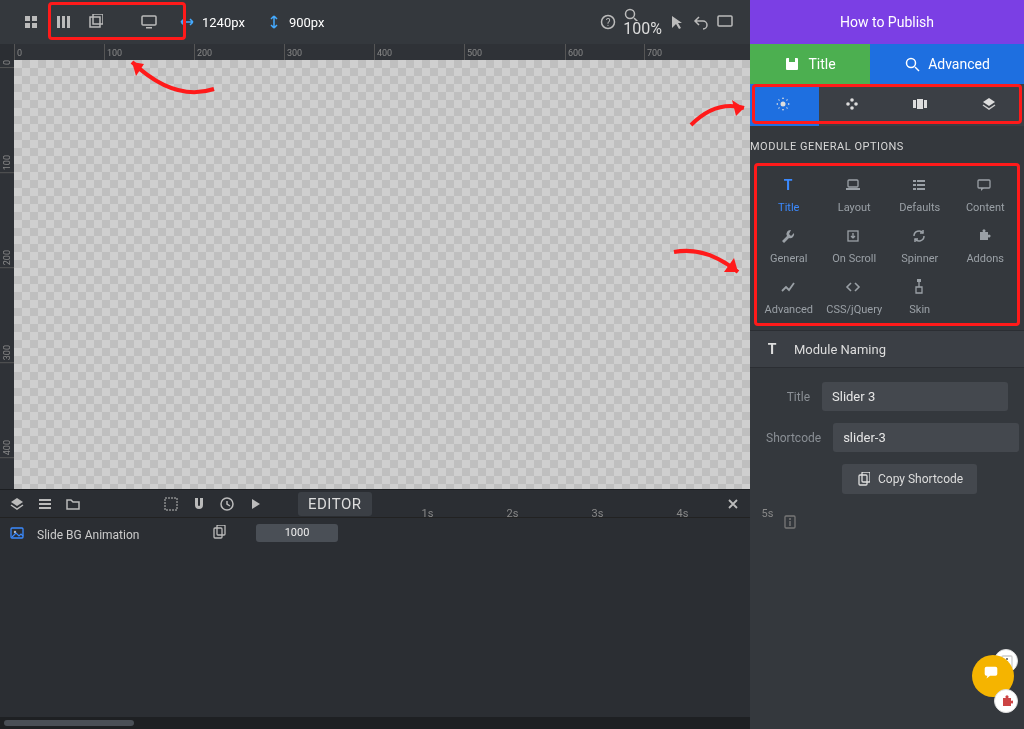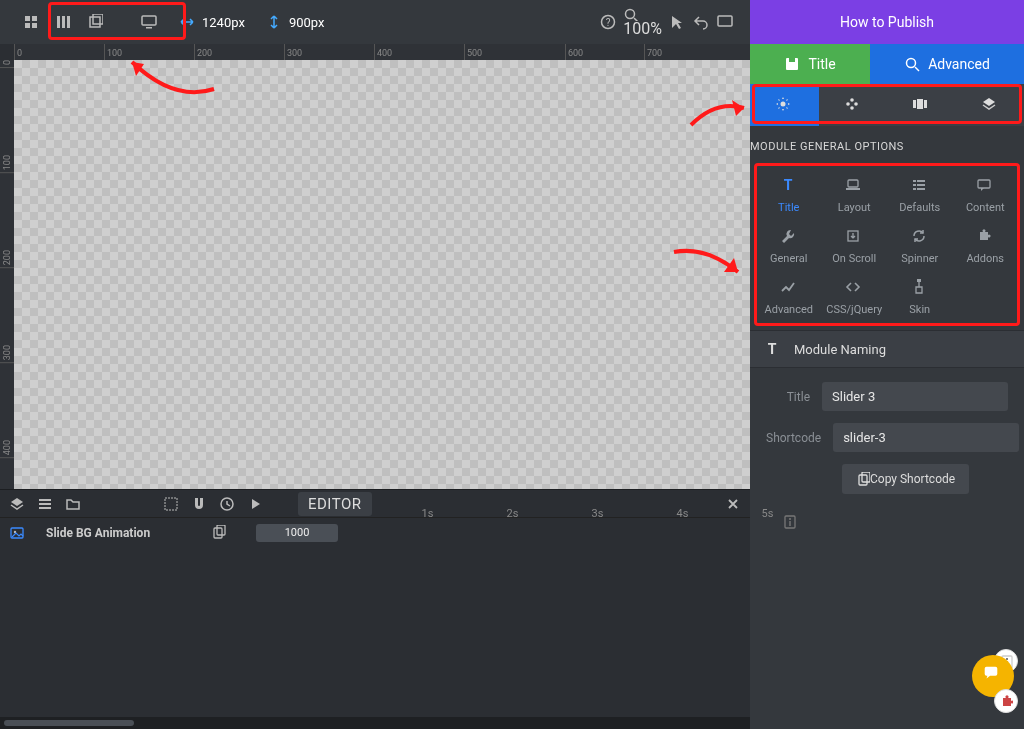--- a/index.html
+++ b/index.html
@@ -37,21 +37,21 @@
   
   .arrow { position: absolute; z-index: 60; pointer-events: none; }
 
   
   .timeline-bar { height: 28px; background: #2b2e33; border-top: 1px solid #1c1e21; display: flex; align-items: center; padding: 0 8px; gap: 10px; font-size: 11px; color: #aaa; }
   .timeline-bar .editor-pill { background: #3b3f45; color: #ddd; padding: 3px 10px; border-radius: 3px; font-size: 15px; letter-spacing: 0.5px; }
   .timeline-bar .timeticks { flex: 1; display: flex; align-items: center; position: relative; height: 100%; margin-top: 21px; }
   .timeline-bar .tt { position: absolute; font-size: 11px; color: #888; top: 6px; }
   .timeline-bar .close { margin-left: auto; }
   .timeline-track { height: 30px; background: #2b2e33; display: flex; align-items: center; padding: 0 8px; gap: 8px; font-size: 12px; color: #ccc; border-top: 1px solid #222; }
-  .timeline-track .trackname { flex: 0 0 220px; display: flex; align-items: center; gap: 20px; font-weight: bold; }
+  .timeline-track .trackname { flex: 0 0 220px; display: flex; align-items: flex-end; gap: 11px; }
   .timeline-track .bar { height: 18px; background: #4a4f56; border-radius: 3px; width: 82px; margin-left: 20px; display: flex; align-items: center; justify-content: center; font-size: 11px; color: #eee; }
   .timeline-rest { flex: 0 0 170px; background: #2b2e33; }
   .bottom-scroll { height: 12px; background: #1e2023; position: relative; }
   .bottom-scroll .thumb { position: absolute; left: 4px; top: 3px; height: 6px; width: 130px; background: #4a4f56; border-radius: 3px; }
 
   
   .how-to { height: 44px; background: #7b3fe4; color: #fff; display: flex; align-items: center; justify-content: center; font-size: 14px; }
   .save-row { height: 40px; display: flex; }
   .save-row .save { flex: 0 0 120px; background: #4caf50; color: #fff; display: flex; align-items: center; justify-content: center; gap: 8px; font-size: 14px; }
   .save-row .preview { flex: 1; background: #1e6fe0; color: #fff; display: flex; align-items: center; justify-content: center; gap: 8px; font-size: 14px; }
@@ -62,21 +62,21 @@
   .section-title { font-size: 11px; letter-spacing: 0.5px; color: #d8d8d8; padding: 14px 0 10px; }
   .opts-grid { display: grid; grid-template-columns: repeat(4, 1fr); gap: 2px 0; padding: 6px 6px 10px; position: relative; }
   .opt { display: flex; flex-direction: column; align-items: center; justify-content: center; gap: 6px; padding: 8px 0 4px; font-size: 11px; color: #9aa0a6; cursor: pointer; }
   .opt.active { color: #3b8aff; }
   .opt svg { fill: currentColor; width: 18px; height: 18px; }
   .subsection { background: #3b3f45; height: 38px; display: flex; align-items: center; gap: 14px; padding: 0 14px; font-size: 13px; color: #ddd; border-top: 1px solid #2b2e33; border-bottom: 1px solid #2b2e33; }
   .form-area { padding: 14px 16px; display: flex; flex-direction: column; gap: 12px; }
   .form-row { display: flex; align-items: center; gap: 12px; }
   .form-row label { width: 64px; text-align: right; font-size: 12px; color: #8a8f95; }
   .form-row input { flex: 1; background: #44484e; border: none; color: #e6e6e6; padding: 7px 10px; font-size: 13px; border-radius: 3px; }
-  .copy-btn { background: #44484e; color: #ddd; padding: 8px 14px; border-radius: 3px; font-size: 12px; display: flex; align-items: center; margin-left: 76px; cursor: pointer; width: fit-content; }
+  .copy-btn { background: #44484e; color: #ddd; padding: 8px 14px; border-radius: 3px; font-size: 12px; display: flex; align-items: center; gap: 8px; margin-left: 76px; cursor: pointer; width: fit-content; }
   .hint-row { display: flex; gap: 14px; padding: 4px 4px 0 16px; }
   .hint-row .hicon { width: 18px; flex: none; color: #777; margin-top: 4px; }
   .hint-row .htext { font-size: 12px; color: #8a8f95; line-height: 1.5; }
   .hint-row .htext a { color: #cfd3d8; text-decoration: underline; }
 
   
   .bubble { position: absolute; right: 10px; width: 42px; height: 42px; border-radius: 50%; display: flex; align-items: center; justify-content: center; z-index: 80; }
   .bubble.chat { bottom: 32px; background: #f5b400; }
   .bubble.mini1 { bottom: 56px; right: 6px; width: 24px; height: 24px; background: #fff; border: 1px solid #ddd; }
   .bubble.mini2 { bottom: 16px; right: 6px; width: 24px; height: 24px; background: #fff; border: 1px solid #ddd; }

